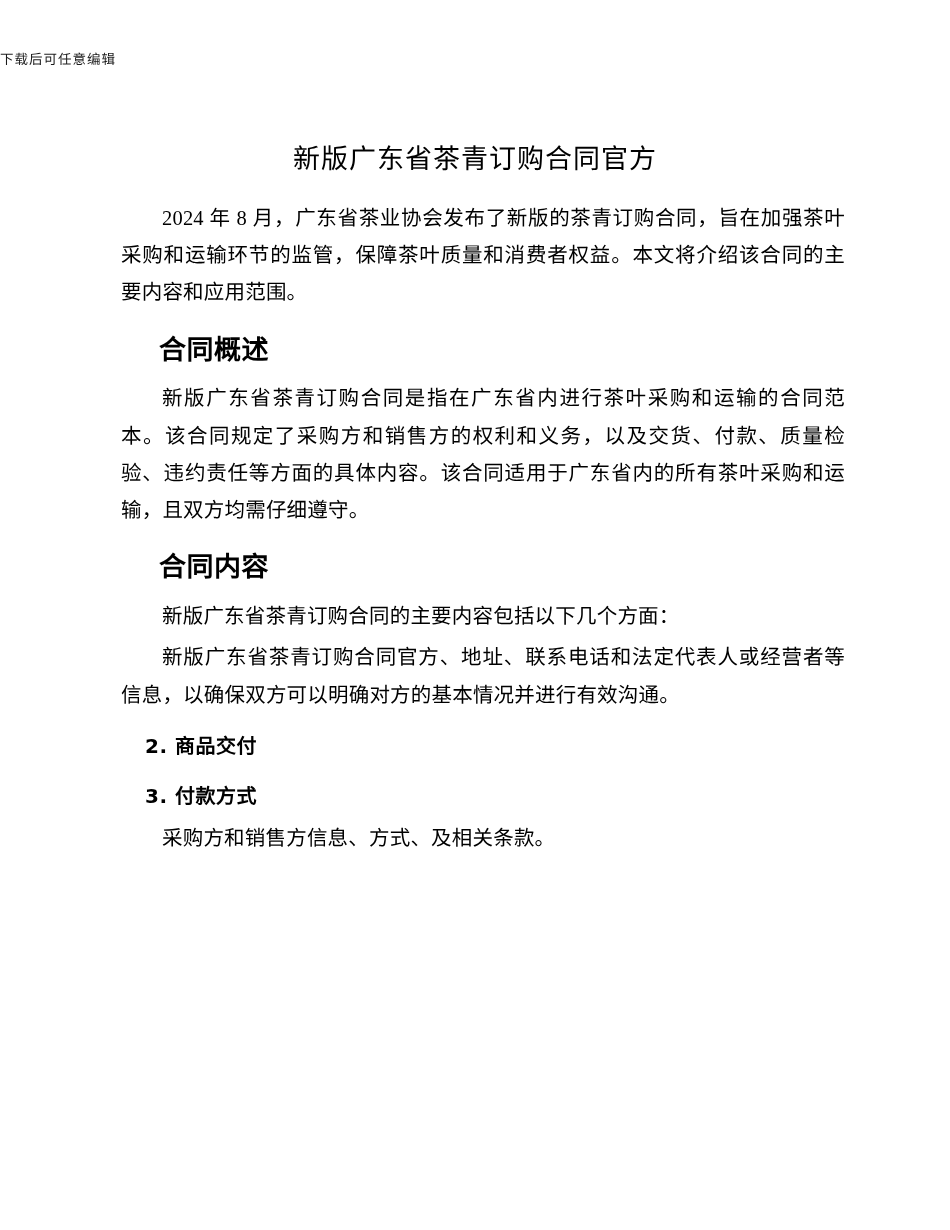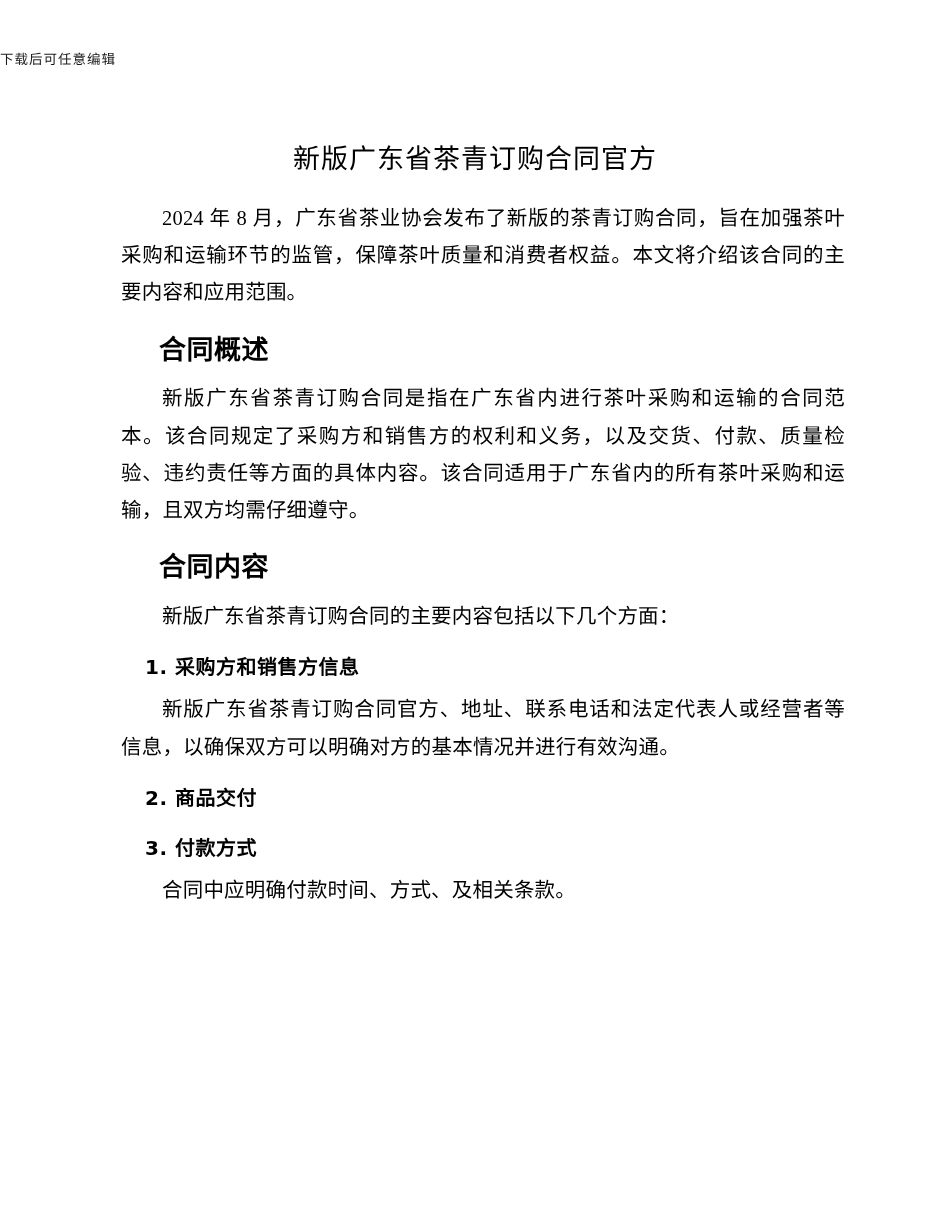--- a/index.html
+++ b/index.html
@@ -87,25 +87,24 @@
     <p class="para">2024 年 8 月，广东省茶业协会发布了新版的茶青订购合同，旨在加强茶叶采购和运输环节的监管，保障茶叶质量和消费者权益。本文将介绍该合同的主要内容和应用范围。</p>
 
     <h2 class="sec-head">合同概述</h2>
 
     <p class="para">新版广东省茶青订购合同是指在广东省内进行茶叶采购和运输的合同范本。该合同规定了采购方和销售方的权利和义务，以及交货、付款、质量检验、违约责任等方面的具体内容。该合同适用于广东省内的所有茶叶采购和运输，且双方均需仔细遵守。</p>
 
     <h2 class="sec-head">合同内容</h2>
 
     <p class="para">新版广东省茶青订购合同的主要内容包括以下几个方面：</p>
 
-    <h3 class="sub-head">1. 采购方和销售方信息</h3>
 
     <p class="para">新版广东省茶青订购合同官方、地址、联系电话和法定代表人或经营者等信息，以确保双方可以明确对方的基本情况并进行有效沟通。</p>
 
     <h3 class="sub-head">2. 商品交付</h3>
 
 
     <h3 class="sub-head">3. 付款方式</h3>
 
-    <p class="para">合同中应明确付款时间、方式、及相关条款。</p>
+    <p class="para">采购方和销售方信息、方式、及相关条款。</p>
 
   </div>
 </div>
 
 </body></html>

